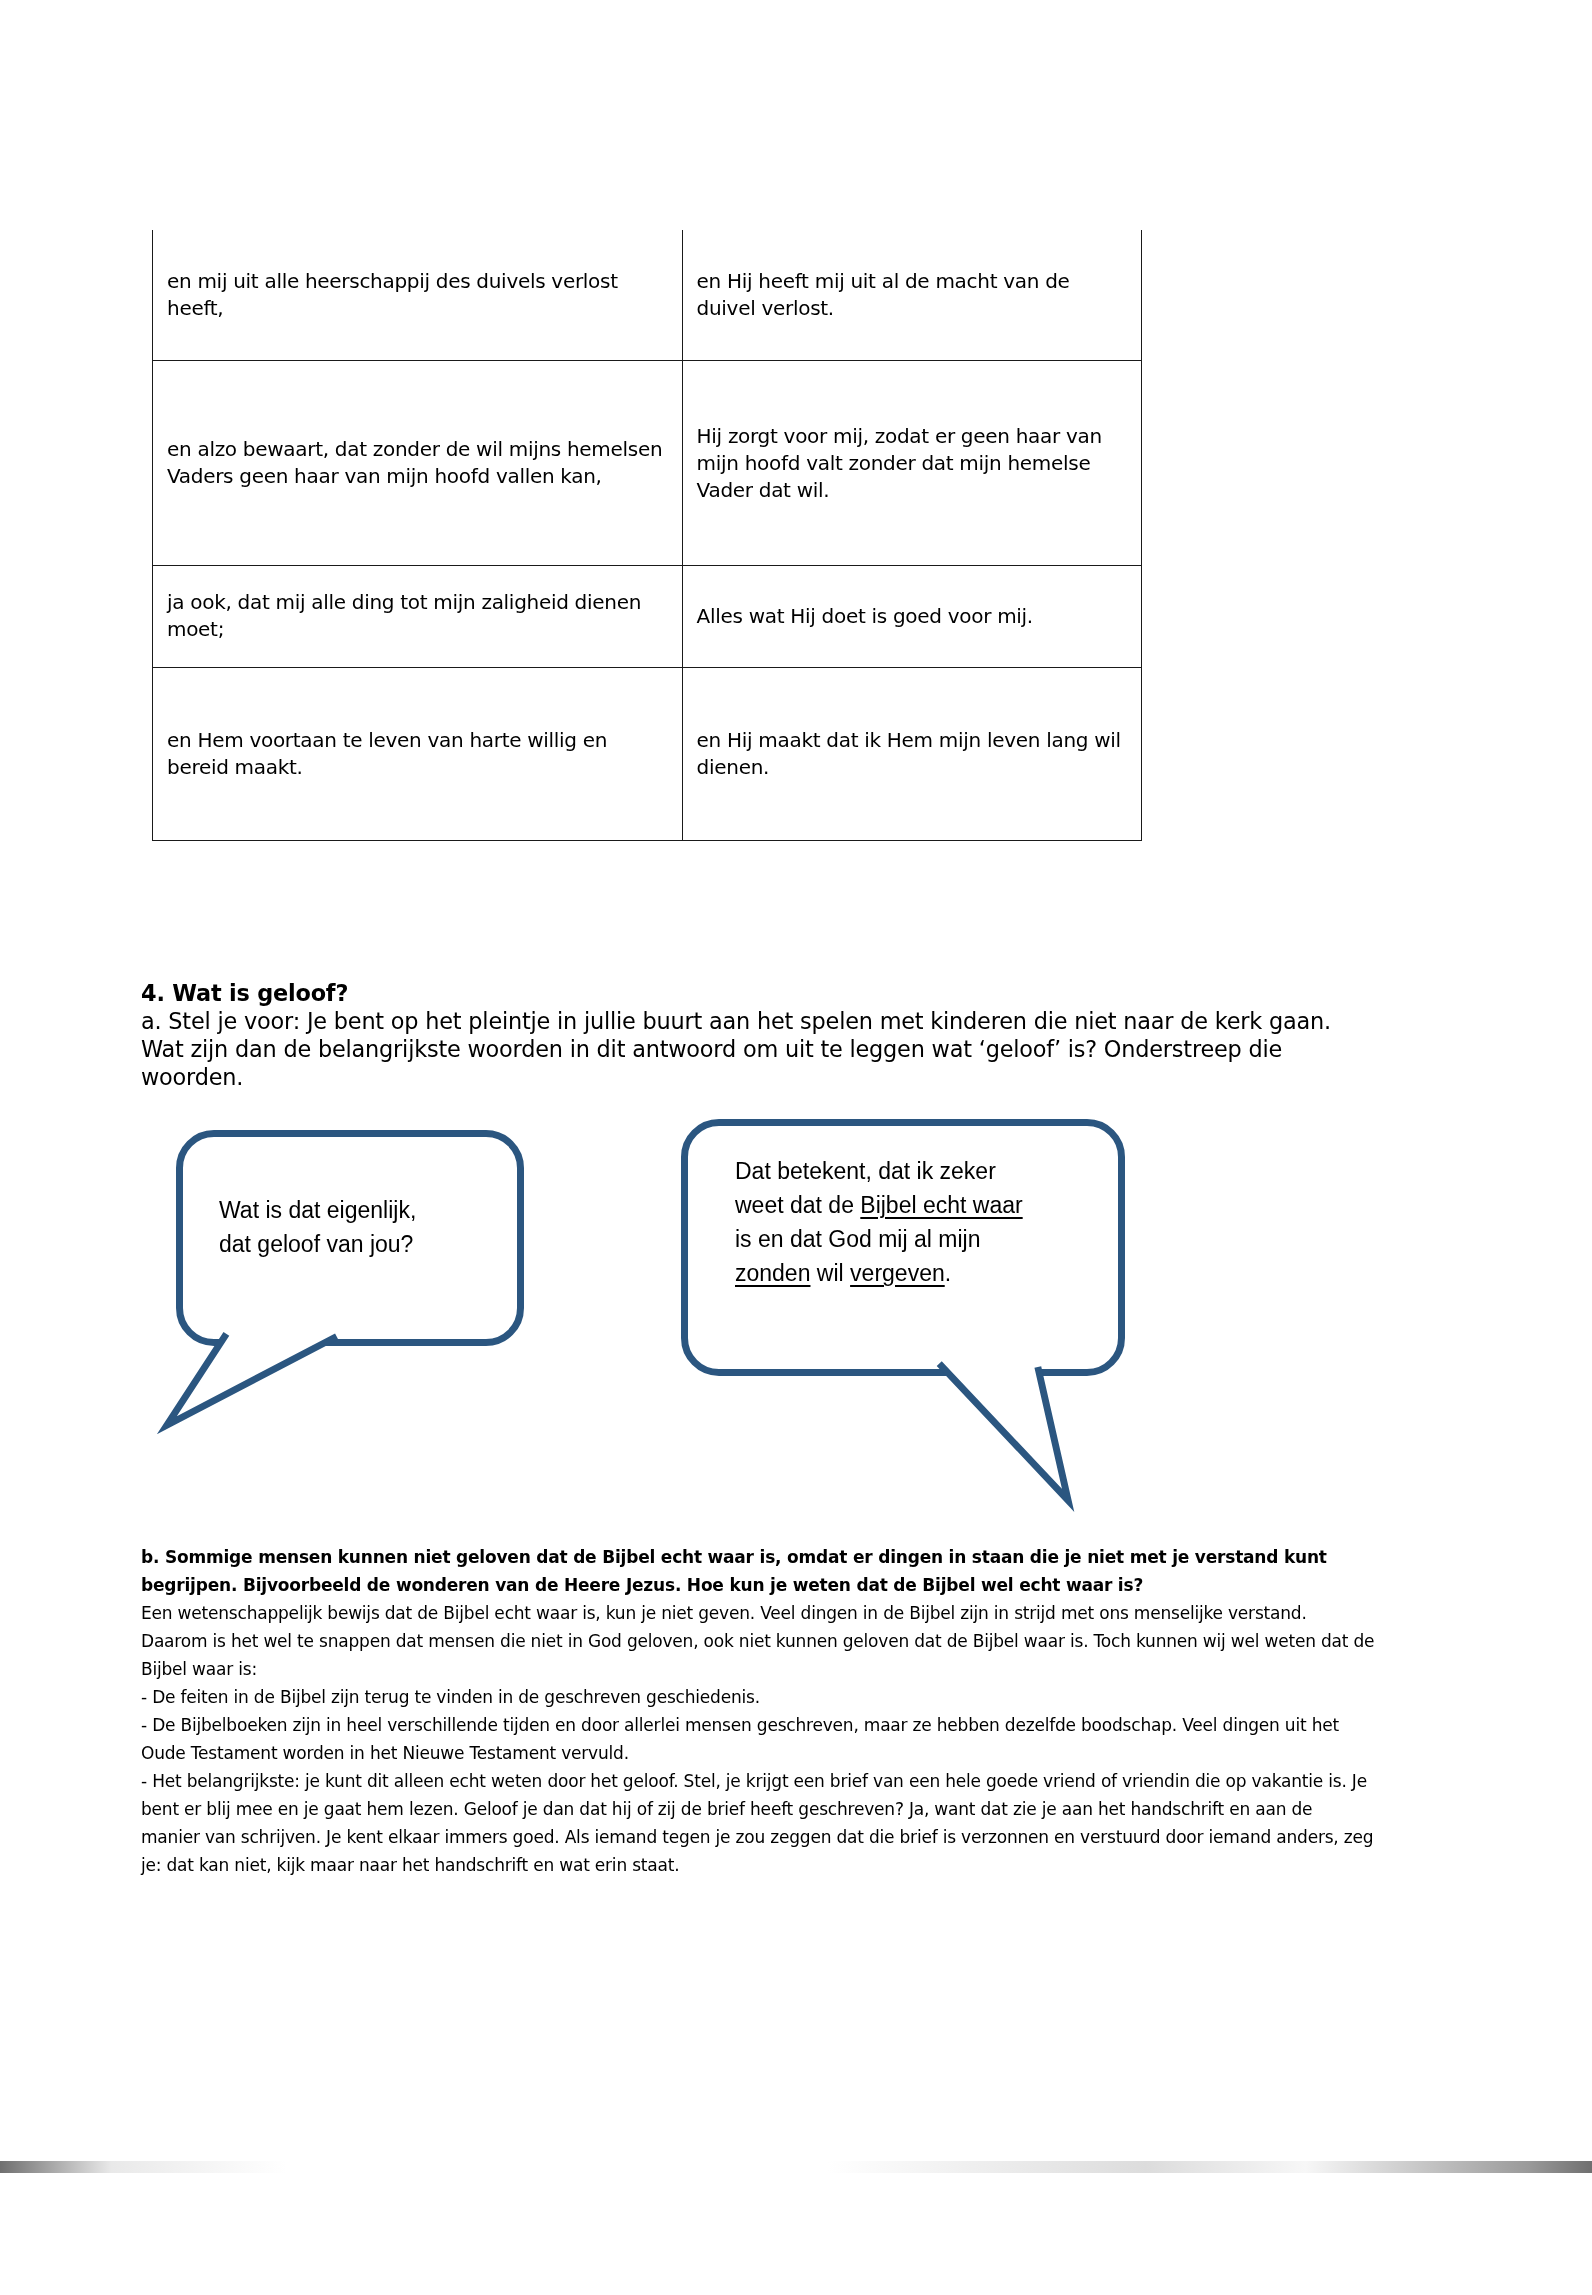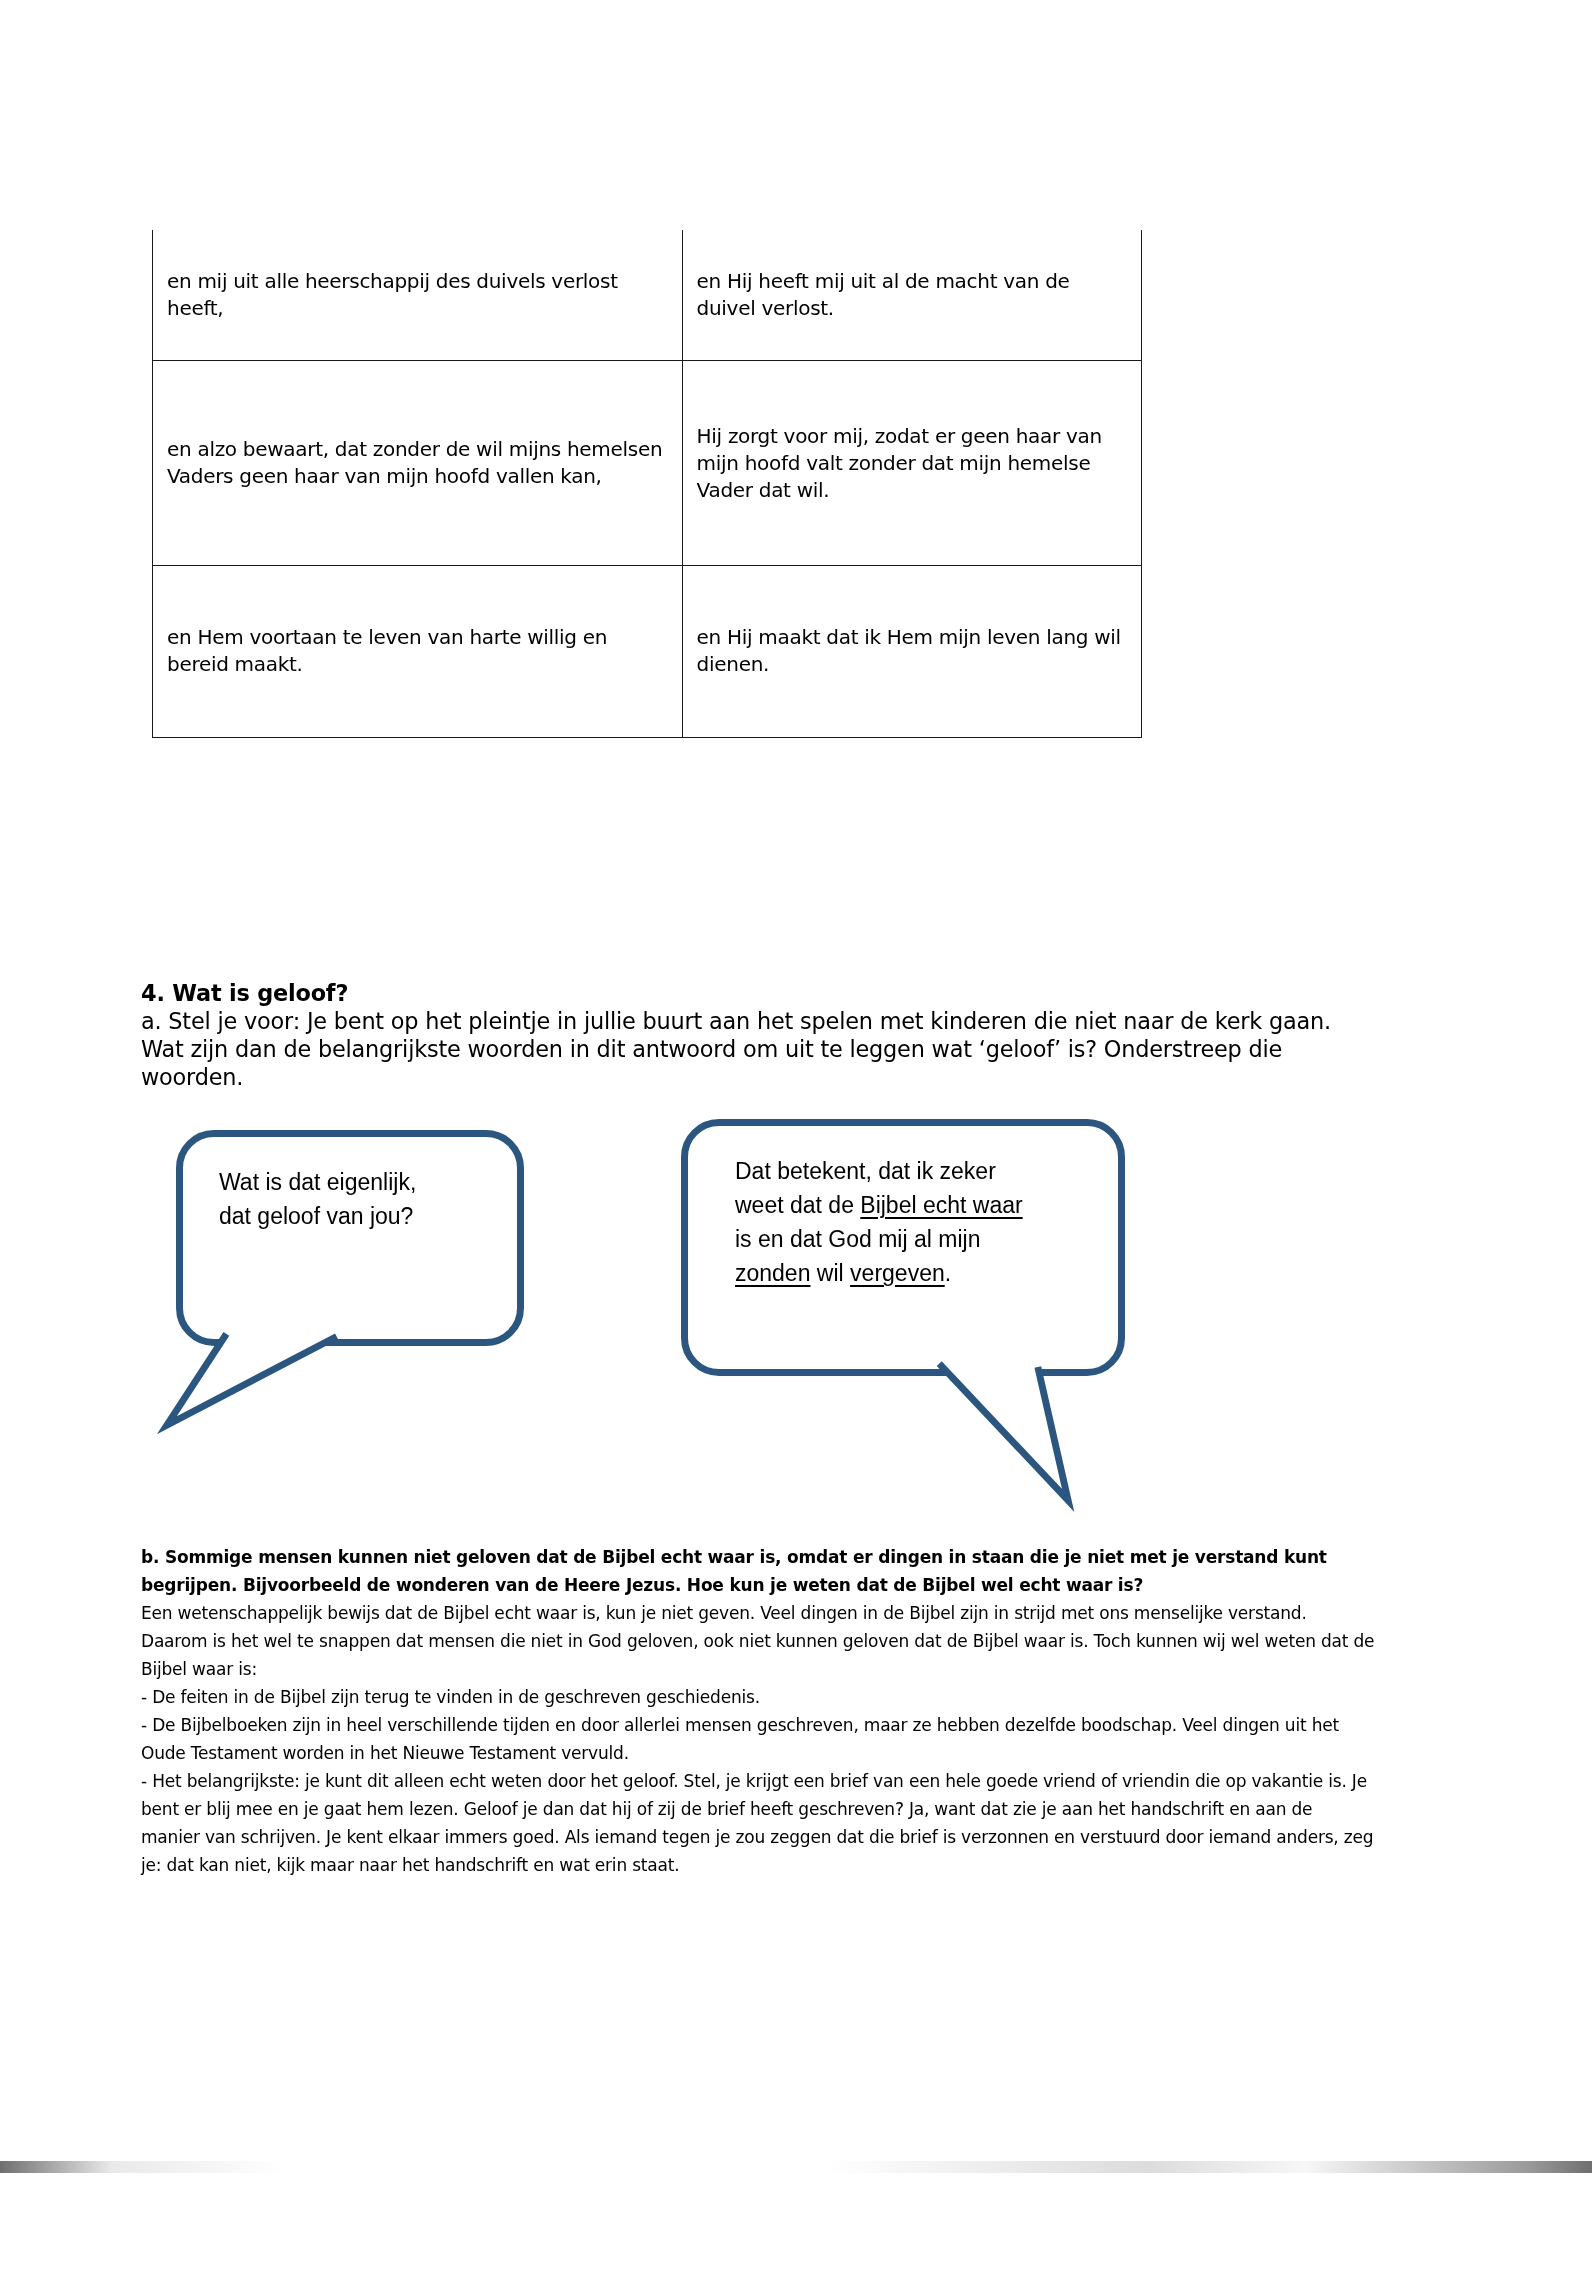--- a/index.html
+++ b/index.html
@@ -48,21 +48,21 @@
     box-sizing:border-box;
     background:#fff;
     border:7px solid #2b5680;
     border-radius:38px;
     font-family:"Liberation Sans", sans-serif;
     font-size:23px; line-height:34px;
     white-space:nowrap;
   }
   .bubble1 { left:176px; top:1130px; width:348px; height:216px; }
   .bubble2 { left:681px; top:1119px; width:444px; height:257px; }
-  .bubble1 .btxt { padding:28px 15.5px 0 36px; }
+  .bubble1 .btxt { padding:28px 15.5px 0 36px;margin-top:28px; }
   .bubble2 .btxt { padding:28px 12px 0 47px; }
   .u { text-decoration:underline; text-decoration-thickness:1.7px; text-underline-offset:4.3px; }
   svg.tail { position:absolute; overflow:visible; }
   svg.tail1 { left:147px; top:1327px; }
   svg.tail2 { left:915px; top:1355px; }
 
   
   .secB {
     position:absolute; left:141px; top:1543px; width:1234px;
     font-size:17px; line-height:28px; letter-spacing:-0.2px;
@@ -99,20 +99,24 @@
   <table class="ctable">
     <tbody>
       <tr class="r0">
         <td class="col-old">en mij uit alle heerschappij des duivels verlost heeft,</td>
         <td class="col-new">en Hij heeft mij uit al de macht van de duivel verlost.</td>
       </tr>
       <tr class="r1">
         <td class="col-old">en alzo bewaart, dat zonder de wil mijns hemelsen Vaders geen haar van mijn hoofd vallen kan,</td>
         <td class="col-new">Hij zorgt voor mij, zodat er geen haar van mijn hoofd valt zonder dat mijn hemelse Vader dat wil.</td>
       </tr>
+      <tr class="r2">
+        <td class="col-old">ja ook, dat mij alle ding tot mijn zaligheid dienen moet;</td>
+        <td class="col-new">Alles wat Hij doet is goed voor mij.</td>
+      </tr>
       <tr class="r4">
         <td class="col-old">en Hem voortaan te leven van harte willig en bereid maakt.</td>
         <td class="col-new">en Hij maakt dat ik Hem mijn leven lang wil dienen.</td>
       </tr>
     </tbody>
   </table>
 
   <div class="sec4">
     <div class="sec-heading">4. Wat is geloof?</div>
     <div>a. Stel je voor: Je bent op het pleintje in jullie buurt aan het spelen met kinderen die niet naar de kerk gaan. Wat zijn dan de belangrijkste woorden in dit antwoord om uit te leggen wat ‘geloof’ is? Onderstreep die woorden.</div>

